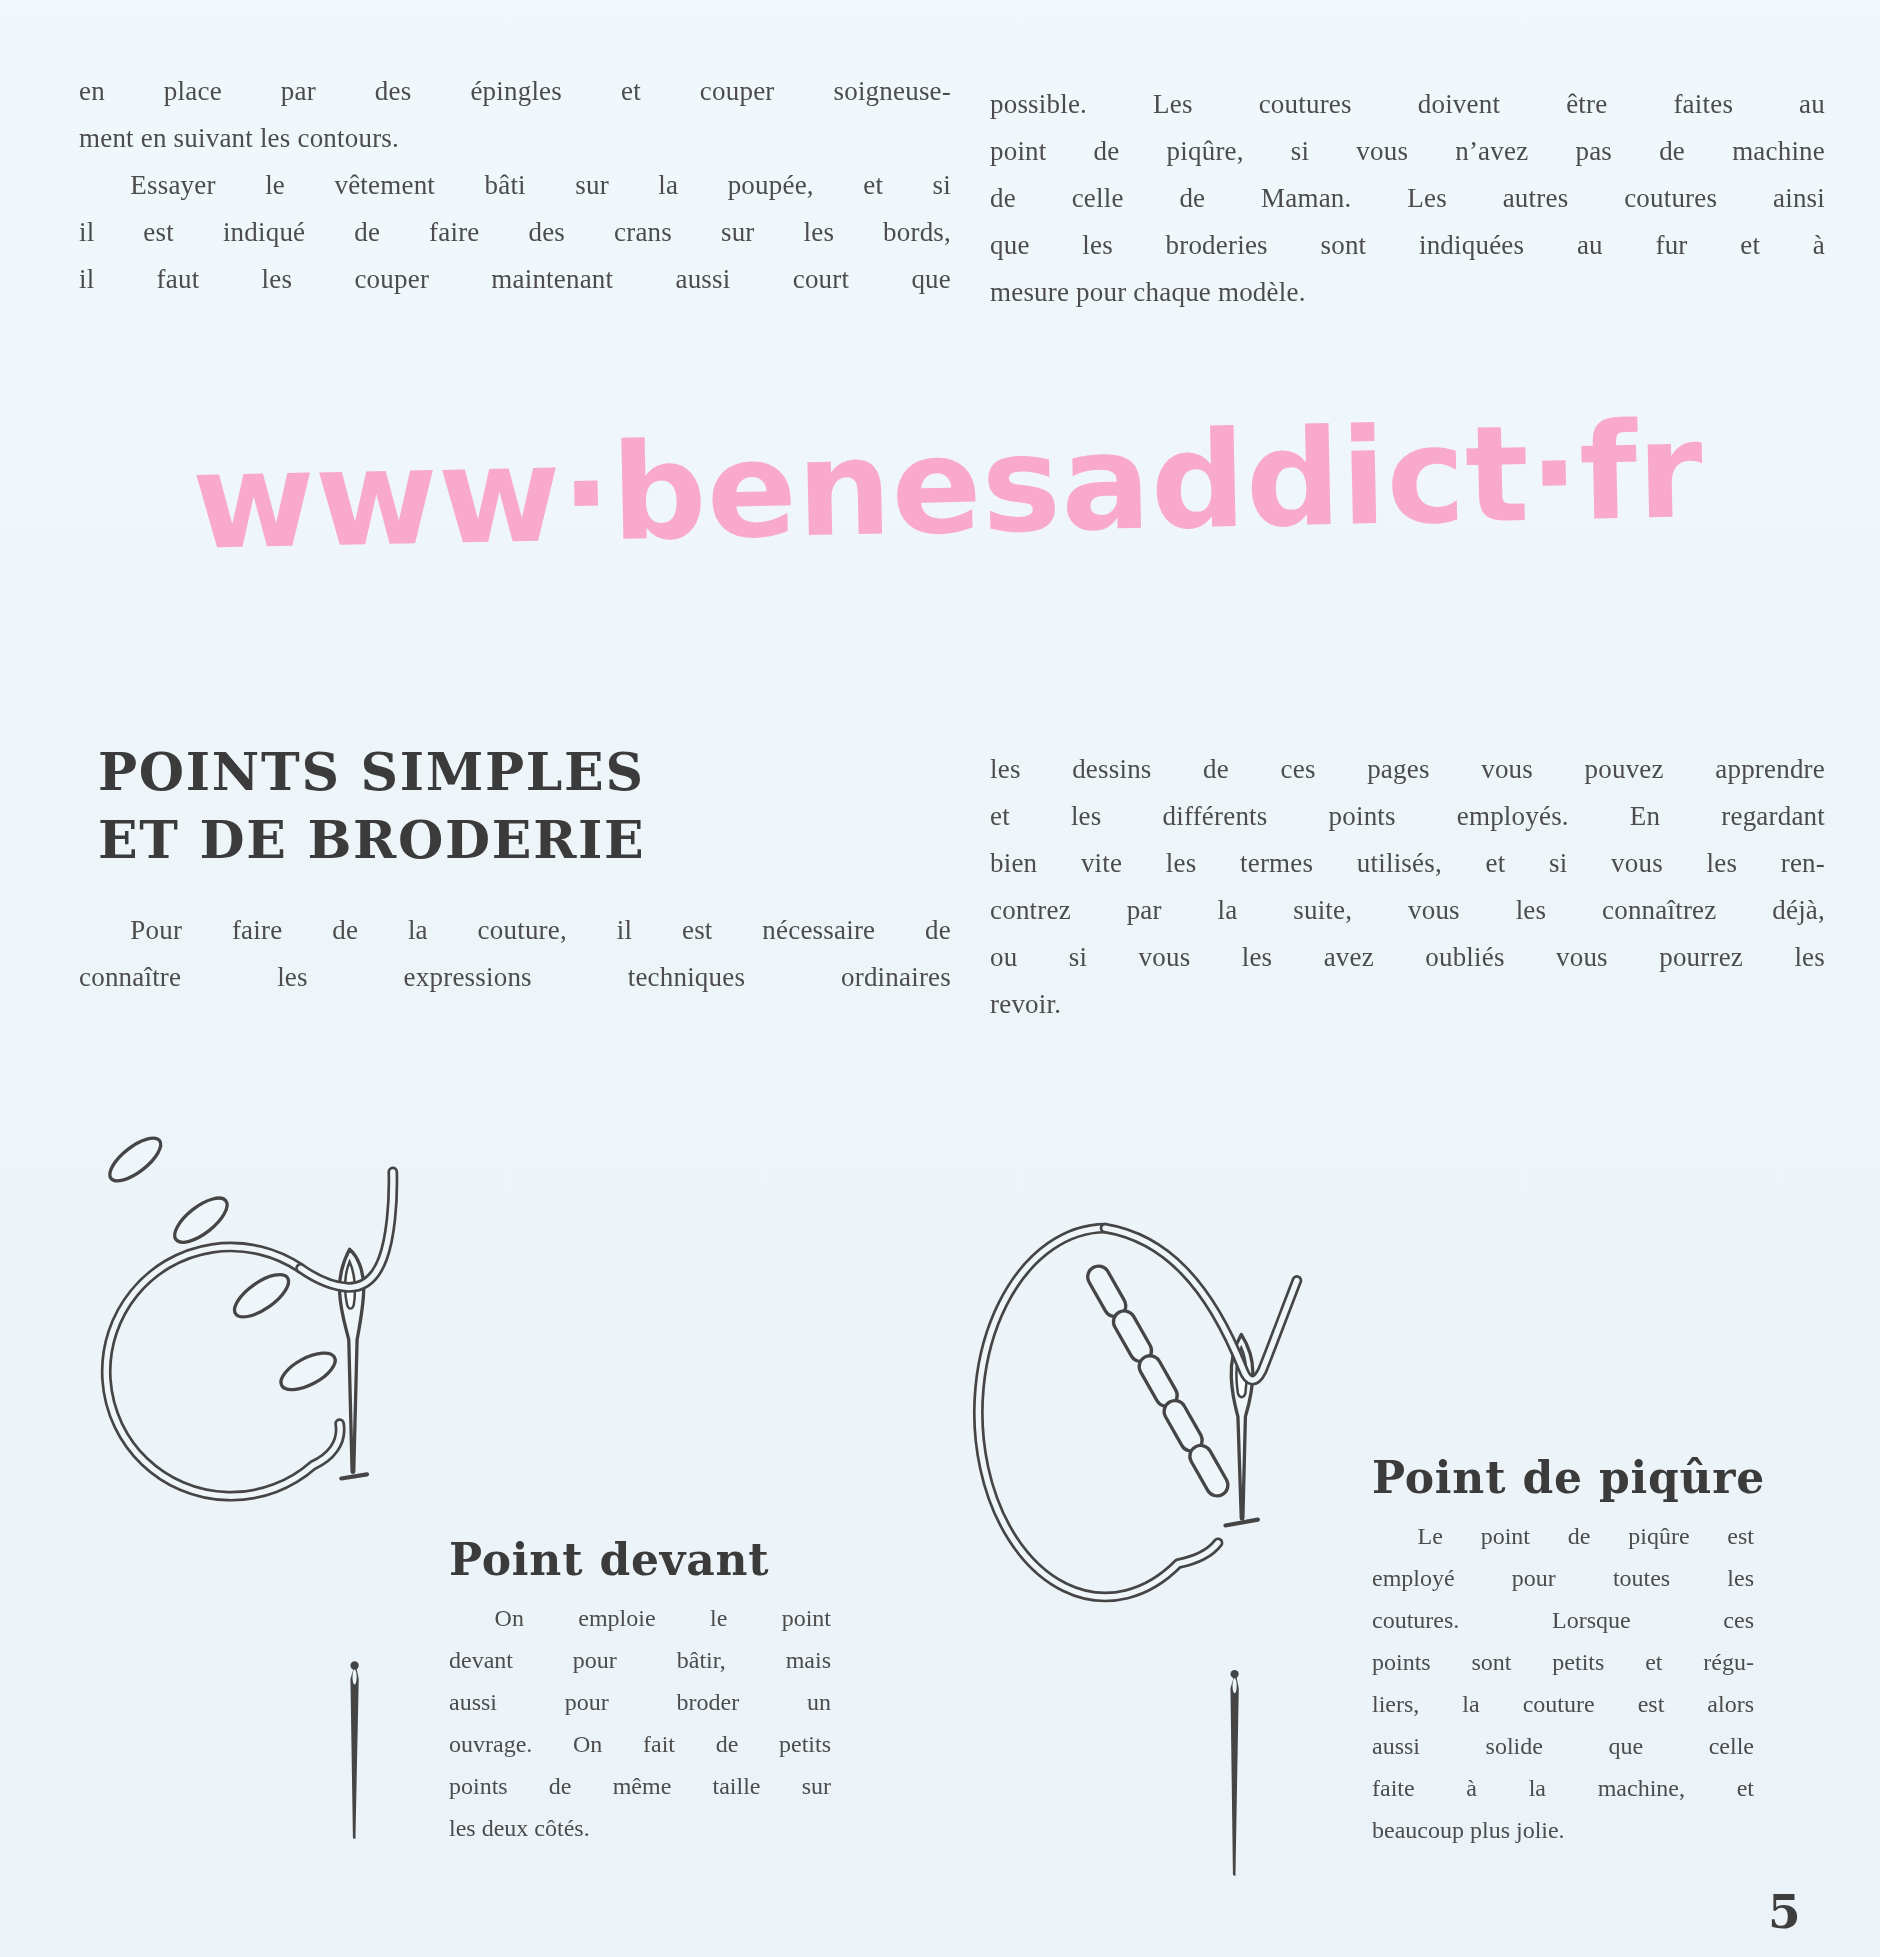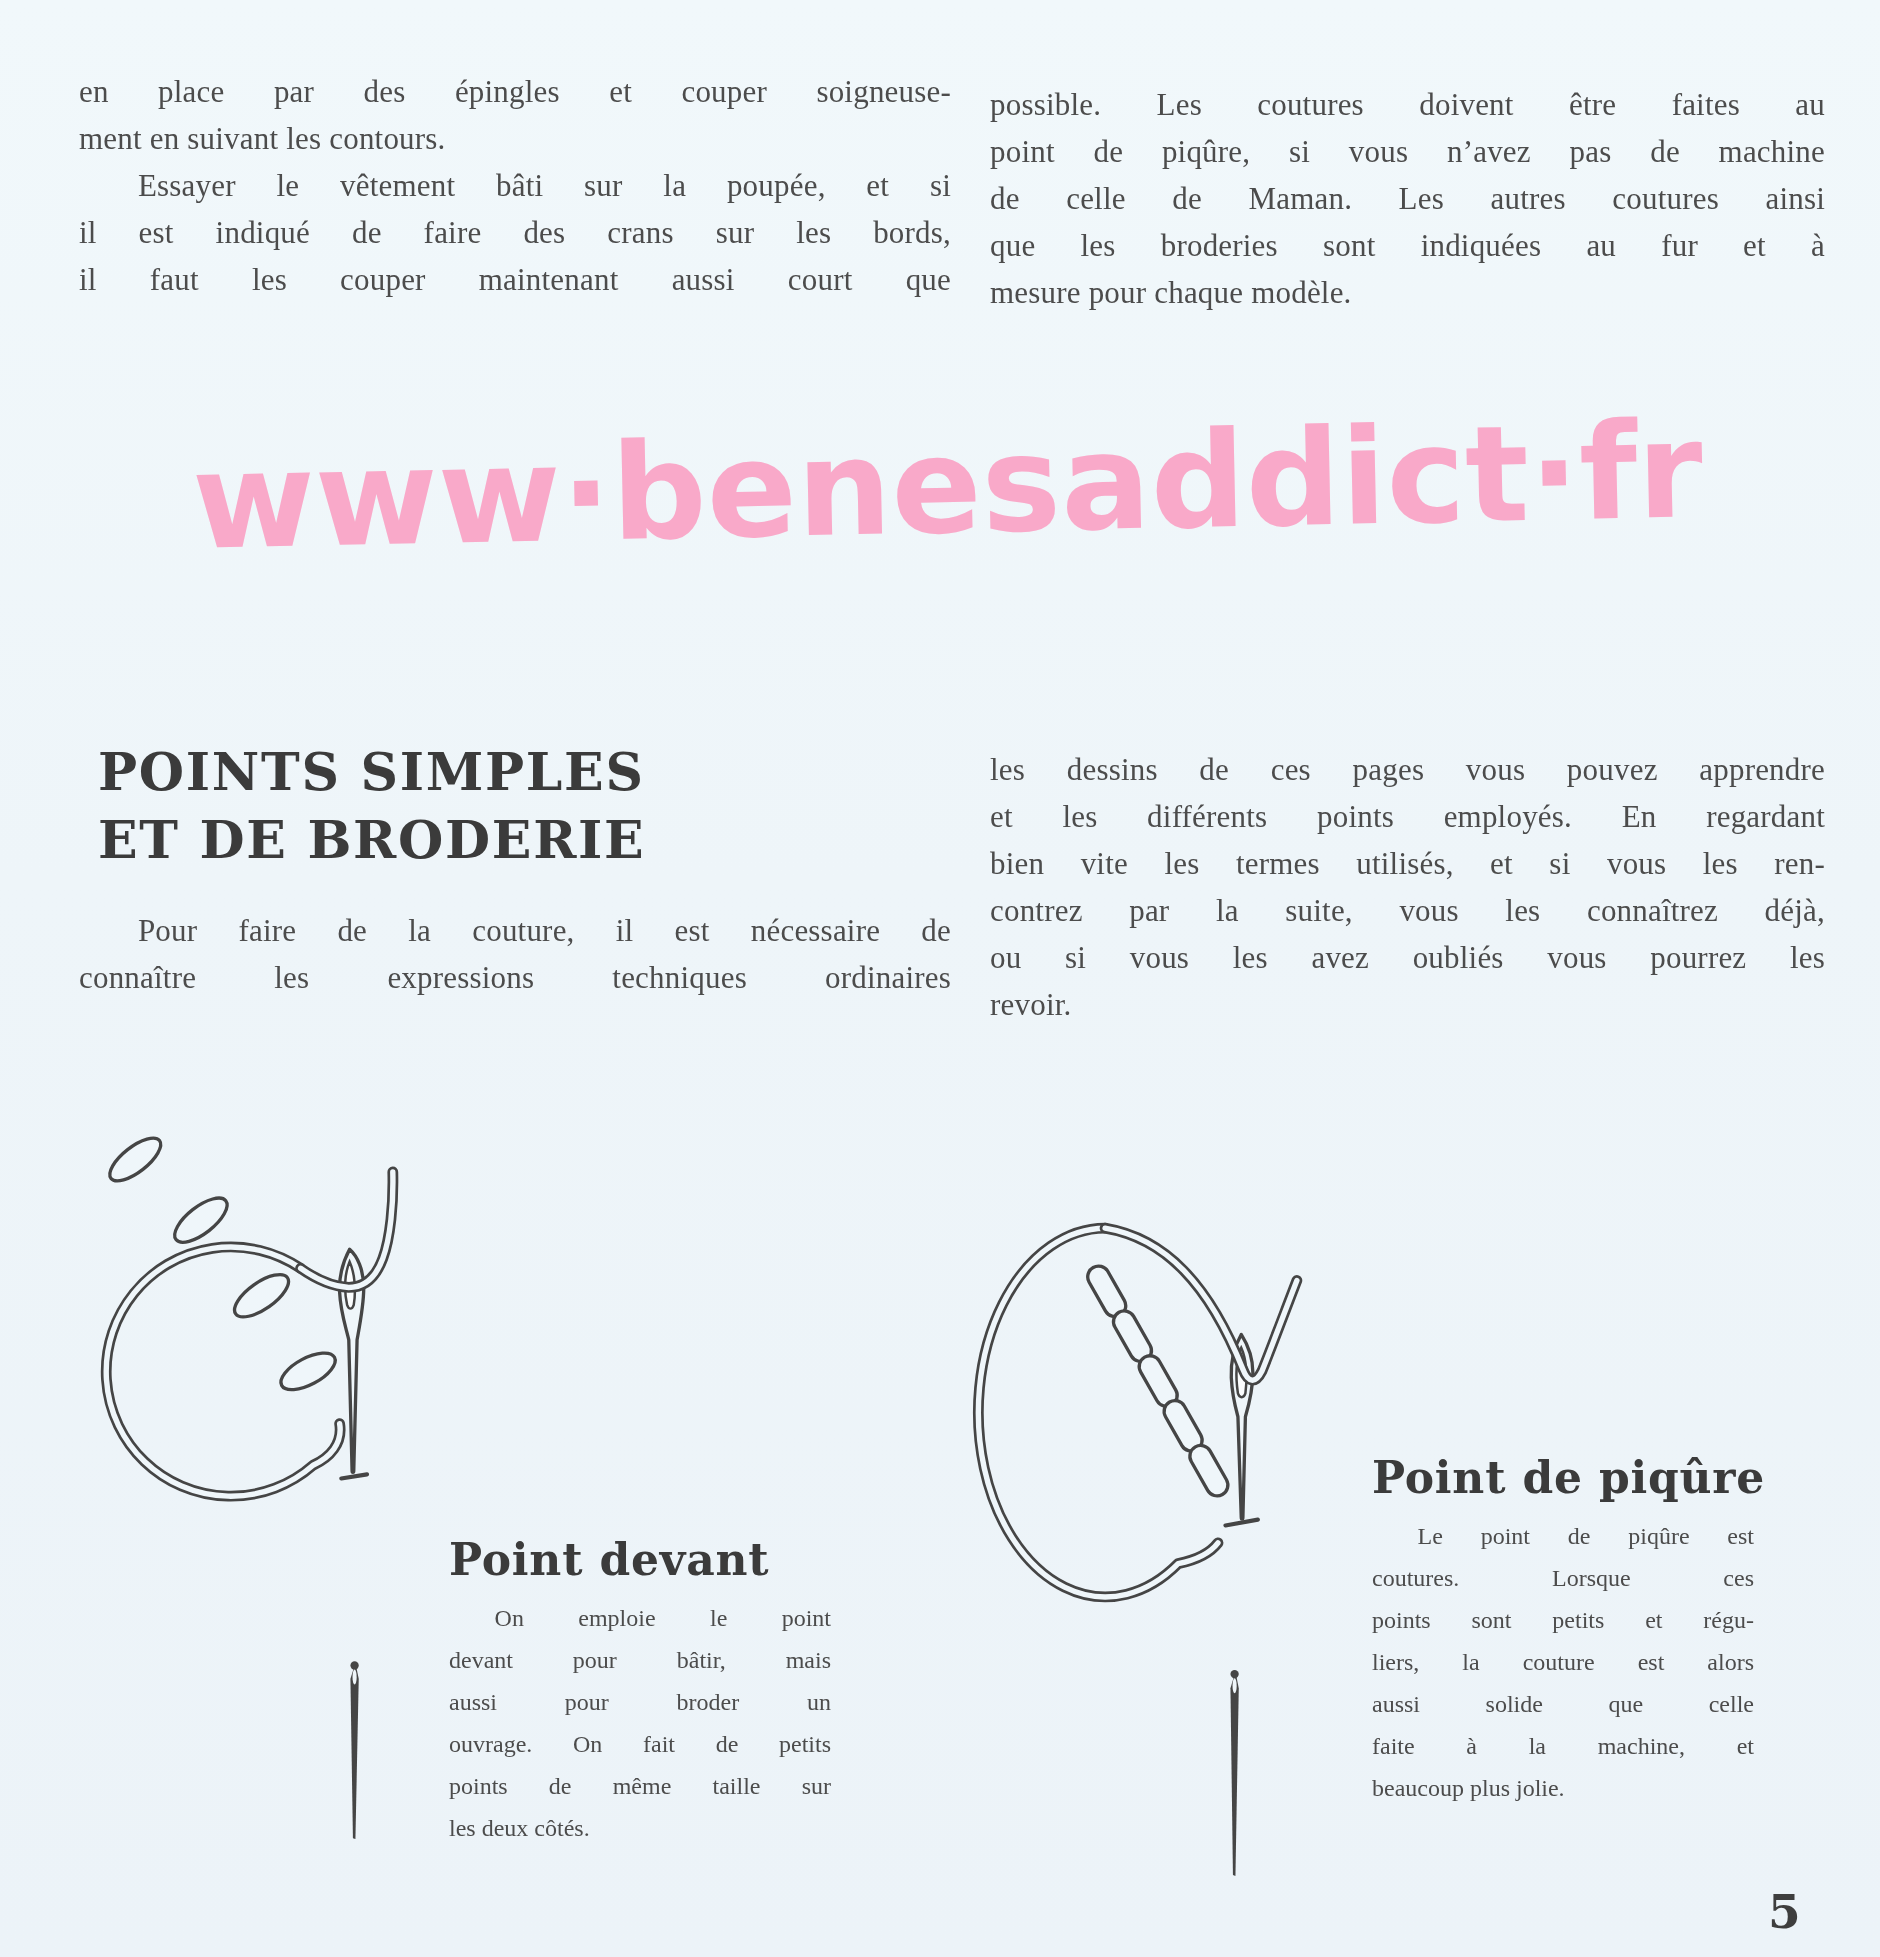--- a/index.html
+++ b/index.html
@@ -6,21 +6,21 @@
   .page{
     position:relative;
     width:1881px;height:1957px;
     background:linear-gradient(180deg,#f1f8fb 0%,#eef5f9 45%,#ecf3f8 100%);
     overflow:hidden;
     font-family:"Liberation Serif", serif;
     color:#4a4a4a;
   }
   .bodytext{
     position:absolute;
-    font-size:31px;
+    font-size:27px;
     line-height:47px;
     letter-spacing:0.2px;
     color:#4c4c4c;
   }
   .jline{
     text-align:justify;
     text-align-last:justify;
     text-justify:inter-word;
   }
   .jline.last{text-align-last:left;}
@@ -183,20 +183,21 @@
       <div class="jline">devant pour bâtir, mais</div>
       <div class="jline">aussi pour broder un</div>
       <div class="jline">ouvrage. On fait de petits</div>
       <div class="jline">points de même taille sur</div>
       <div class="jline last">les deux côtés.</div>
     </div>
 
   <div class="caption-title" style="left:1372px;top:1452px;">Point de piqûre</div>
   <div class="caption indent-first" style="left:1372px;top:1515px;width:382px;">
       <div class="jline">Le point de piqûre est</div>
+      <div class="jline">employé pour toutes les</div>
       <div class="jline">coutures.  Lorsque  ces</div>
       <div class="jline">points sont petits et régu-</div>
       <div class="jline">liers, la couture est alors</div>
       <div class="jline">aussi  solide  que  celle</div>
       <div class="jline">faite à la machine, et</div>
       <div class="jline last">beaucoup plus jolie.</div>
     </div>
 
   <div class="pagenum">5</div>
 

